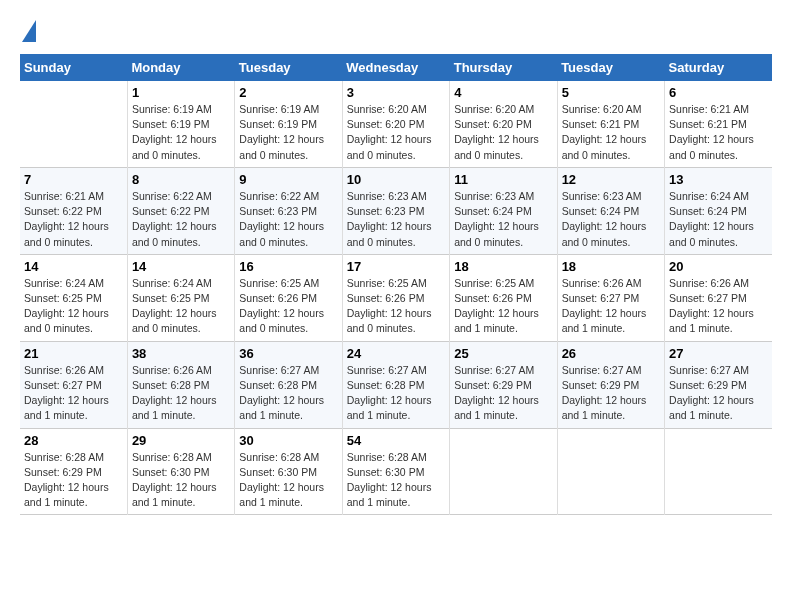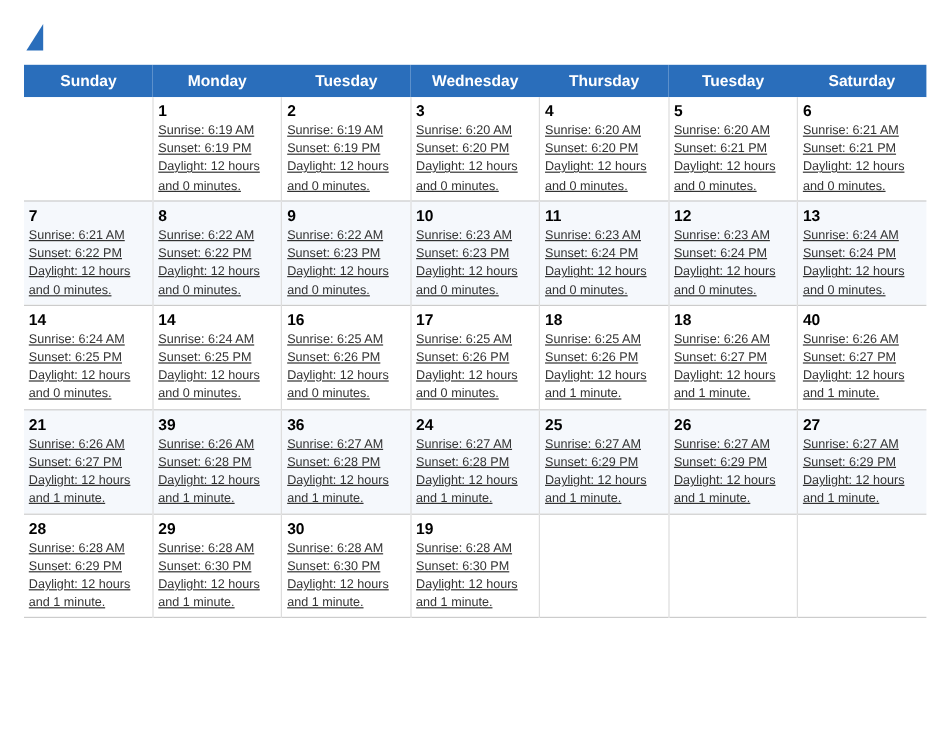--- a/index.html
+++ b/index.html
@@ -58,21 +58,21 @@
     }
     table {
       width: 100%;
       border-collapse: collapse;
       font-size: 11px;
     }
     thead tr th {
       background-color: #2a6ebb;
       color: #fff;
       padding: 6px 4px;
-      text-align: center;
+      text-align: left;
       font-size: 13px;
       font-weight: bold;
     }
     tbody tr {
       border-bottom: 1px solid #ccc;
     }
     tbody tr:nth-child(even) {
       background-color: #f5f8fc;
     }
     tbody tr:nth-child(odd) {
@@ -89,21 +89,20 @@
     .day-num {
       font-weight: bold;
       font-size: 13px;
       display: block;
       margin-bottom: 2px;
     }
     .day-info {
       color: #333;
       font-size: 10.5px;
       line-height: 1.45;
-      text-decoration: underline;
     }
   </style>
 </head>
 <body>
 
 <div class="header">
   <div class="logo">
     <div class="logo-text">
       <span class="logo-general"></span>
       <div class="logo-triangle"></div>
@@ -147,34 +146,34 @@
         <td><span class="day-num">12</span><span class="day-info">Sunrise: 6:23 AM<br>Sunset: 6:24 PM<br>Daylight: 12 hours and 0 minutes.</span></td>
         <td><span class="day-num">13</span><span class="day-info">Sunrise: 6:24 AM<br>Sunset: 6:24 PM<br>Daylight: 12 hours and 0 minutes.</span></td>
       </tr>
       <tr>
         <td><span class="day-num">14</span><span class="day-info">Sunrise: 6:24 AM<br>Sunset: 6:25 PM<br>Daylight: 12 hours and 0 minutes.</span></td>
         <td><span class="day-num">14</span><span class="day-info">Sunrise: 6:24 AM<br>Sunset: 6:25 PM<br>Daylight: 12 hours and 0 minutes.</span></td>
         <td><span class="day-num">16</span><span class="day-info">Sunrise: 6:25 AM<br>Sunset: 6:26 PM<br>Daylight: 12 hours and 0 minutes.</span></td>
         <td><span class="day-num">17</span><span class="day-info">Sunrise: 6:25 AM<br>Sunset: 6:26 PM<br>Daylight: 12 hours and 0 minutes.</span></td>
         <td><span class="day-num">18</span><span class="day-info">Sunrise: 6:25 AM<br>Sunset: 6:26 PM<br>Daylight: 12 hours and 1 minute.</span></td>
         <td><span class="day-num">18</span><span class="day-info">Sunrise: 6:26 AM<br>Sunset: 6:27 PM<br>Daylight: 12 hours and 1 minute.</span></td>
-        <td><span class="day-num">40</span><span class="day-info">Sunrise: 6:26 AM<br>Sunset: 6:27 PM<br>Daylight: 12 hours and 1 minute.</span></td>
+        <td><span class="day-num">20</span><span class="day-info">Sunrise: 6:26 AM<br>Sunset: 6:27 PM<br>Daylight: 12 hours and 1 minute.</span></td>
       </tr>
       <tr>
         <td><span class="day-num">21</span><span class="day-info">Sunrise: 6:26 AM<br>Sunset: 6:27 PM<br>Daylight: 12 hours and 1 minute.</span></td>
-        <td><span class="day-num">39</span><span class="day-info">Sunrise: 6:26 AM<br>Sunset: 6:28 PM<br>Daylight: 12 hours and 1 minute.</span></td>
+        <td><span class="day-num">38</span><span class="day-info">Sunrise: 6:26 AM<br>Sunset: 6:28 PM<br>Daylight: 12 hours and 1 minute.</span></td>
         <td><span class="day-num">36</span><span class="day-info">Sunrise: 6:27 AM<br>Sunset: 6:28 PM<br>Daylight: 12 hours and 1 minute.</span></td>
         <td><span class="day-num">24</span><span class="day-info">Sunrise: 6:27 AM<br>Sunset: 6:28 PM<br>Daylight: 12 hours and 1 minute.</span></td>
         <td><span class="day-num">25</span><span class="day-info">Sunrise: 6:27 AM<br>Sunset: 6:29 PM<br>Daylight: 12 hours and 1 minute.</span></td>
         <td><span class="day-num">26</span><span class="day-info">Sunrise: 6:27 AM<br>Sunset: 6:29 PM<br>Daylight: 12 hours and 1 minute.</span></td>
         <td><span class="day-num">27</span><span class="day-info">Sunrise: 6:27 AM<br>Sunset: 6:29 PM<br>Daylight: 12 hours and 1 minute.</span></td>
       </tr>
       <tr>
         <td><span class="day-num">28</span><span class="day-info">Sunrise: 6:28 AM<br>Sunset: 6:29 PM<br>Daylight: 12 hours and 1 minute.</span></td>
         <td><span class="day-num">29</span><span class="day-info">Sunrise: 6:28 AM<br>Sunset: 6:30 PM<br>Daylight: 12 hours and 1 minute.</span></td>
         <td><span class="day-num">30</span><span class="day-info">Sunrise: 6:28 AM<br>Sunset: 6:30 PM<br>Daylight: 12 hours and 1 minute.</span></td>
-        <td><span class="day-num">19</span><span class="day-info">Sunrise: 6:28 AM<br>Sunset: 6:30 PM<br>Daylight: 12 hours and 1 minute.</span></td>
+        <td><span class="day-num">54</span><span class="day-info">Sunrise: 6:28 AM<br>Sunset: 6:30 PM<br>Daylight: 12 hours and 1 minute.</span></td>
         <td></td>
         <td></td>
         <td></td>
       </tr>
     </tbody>
 </table>
 
 </body></html>

